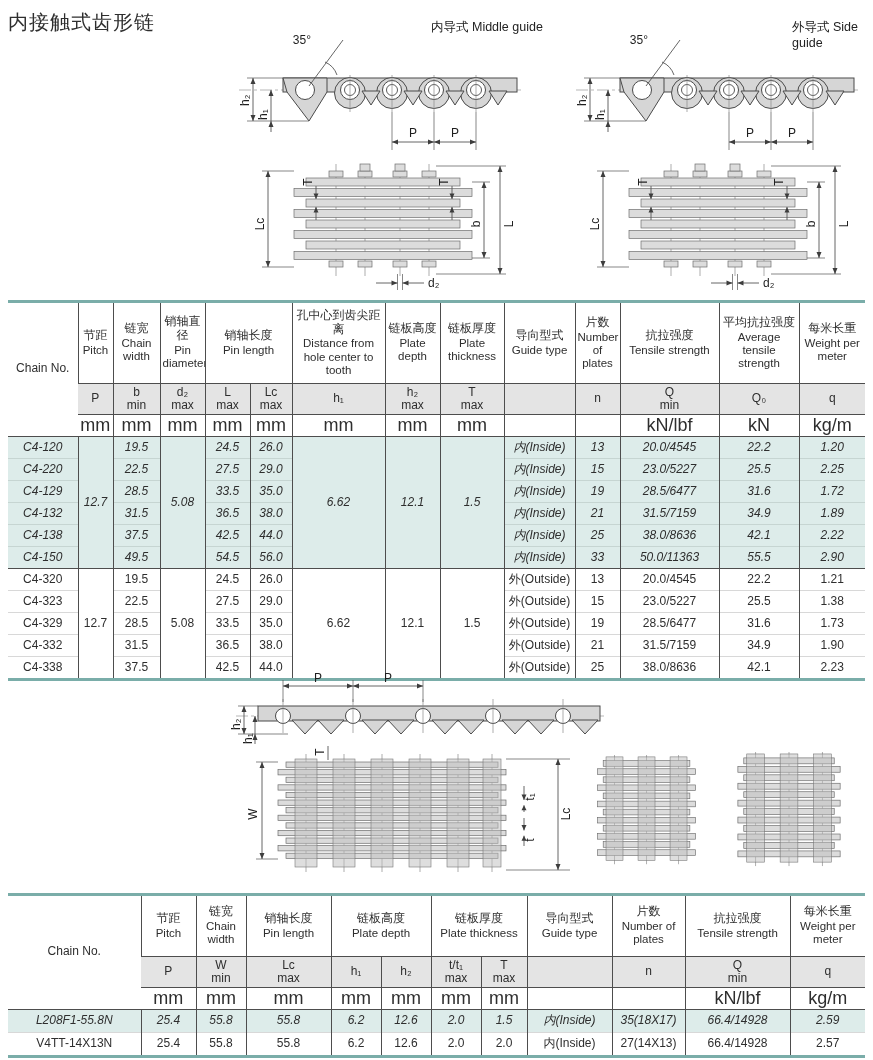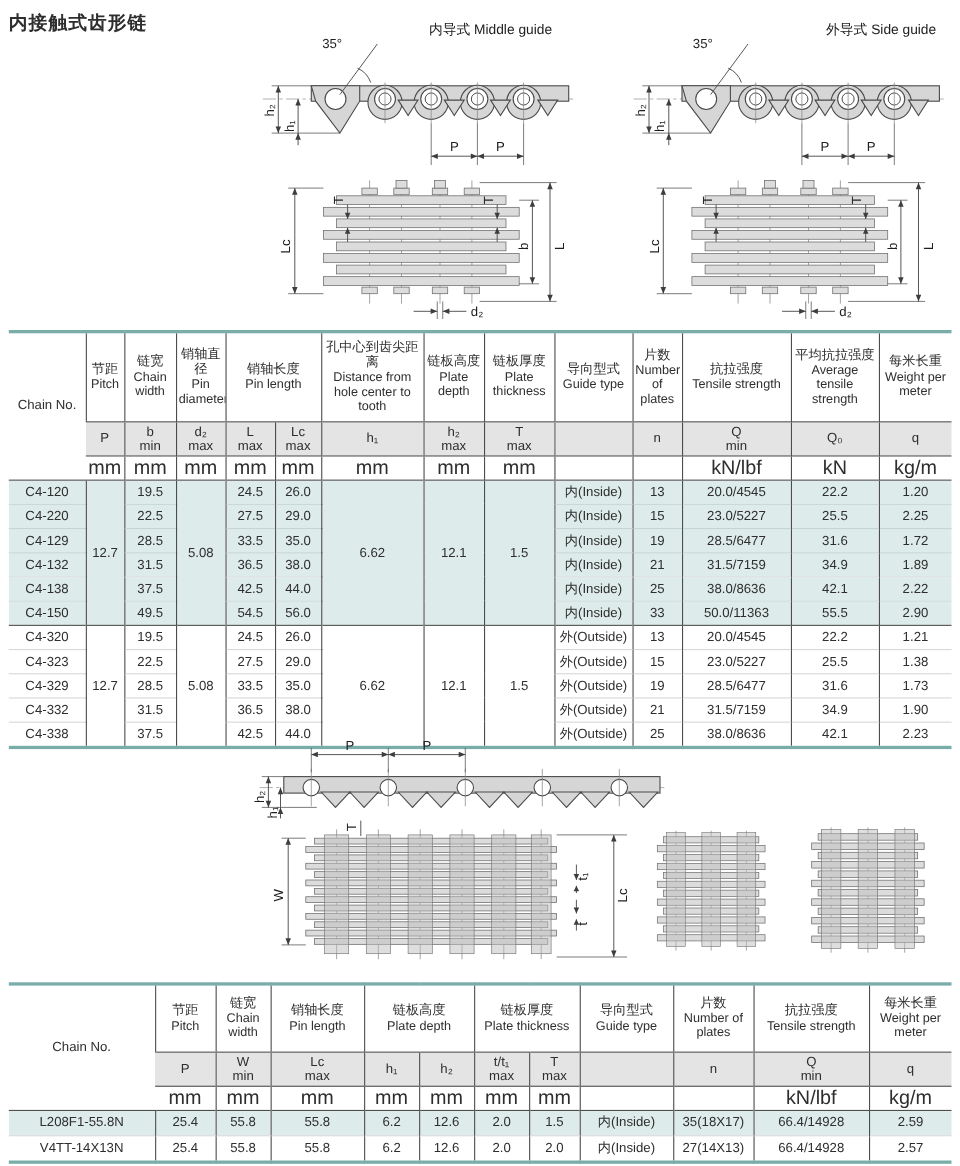--- a/index.html
+++ b/index.html
@@ -1,23 +1,23 @@
 <!DOCTYPE html>
 <html><head>
 <meta charset="utf-8">
 <style>
   html,body{margin:0;padding:0;background:#fff;}
   body{font-family:"Liberation Sans","DejaVu Sans",sans-serif;color:#2e2e2e;}
   #page{position:relative;width:873px;height:1060px;background:#fff;overflow:hidden;}
 
   
   .sec-title{position:absolute;line-height:1.25;}
-  .sec-title .zh{font-size:17px;font-weight:bold;letter-spacing:1px;}
+  .sec-title .zh{font-size:20px;font-weight:normal;letter-spacing:1px;}
   .sec-title .en{font-size:16.5px;font-weight:normal;}
-  .guide-label{position:absolute;font-size:12.5px;color:#222;}
+  .guide-label{position:absolute;font-size:12.5px;color:#222;margin-left:41px;}
 
   
   .drawing{position:absolute;}
   svg text{font-family:"Liberation Sans","DejaVu Sans",sans-serif;}
   .metal{fill:#d6d6d6;stroke:#4a4a4a;stroke-width:1;}
   .metal2{fill:#dcdcdc;stroke:#6e6e6e;stroke-width:.7;}
   .pincol{fill:#bdbdbd;fill-opacity:.5;stroke:#777;stroke-width:.6;}
   .hole{fill:#fff;stroke:#4a4a4a;stroke-width:1;}
   .ring{fill:none;stroke:#4a4a4a;stroke-width:.9;}
   .tick{stroke:#8a8a8a;stroke-width:.7;}
@@ -37,21 +37,21 @@
   table.spec th+th,table.spec td+td{border-left:1px solid #4d4d4d;}
   tr.h-main th{height:80px;background:#fff;}
   #dp-table tr.h-main th{height:60px;}
   tr.h-main .zh{display:block;font-size:12px;margin-bottom:1px;}
   tr.h-main .en{display:block;font-size:11.5px;}
   tr.h-sym th{height:30px;background:#e4e4e4;border-top:1px solid #4d4d4d;}
   tr.h-sym .s1,tr.h-sym .s2{display:block;line-height:1.1;font-size:12px;}
   tr.h-unit th{height:18px;border-top:1px solid #4d4d4d;font-size:18px;}
   #dp-table tr.h-unit th{height:20px;}
   table.spec tbody td{border-top:1px solid #d8d8d8;}
-  table.spec tbody tr.tint{background:#ddecea;}
+  table.spec tbody tr.tint{background:#ddecea;font-style:italic;}
   table.spec tbody tr.tint td{border-top:1px solid #c6d5d2;}
   table.spec tbody tr:first-child td{border-top:1px solid #4d4d4d;}
   table.spec tbody tr.group-start td{border-top:1px solid #4d4d4d;}
   td.guide{font-size:11.5px;}
   #dp-table td{height:22px;}
 </style>
 </head>
 <body>
 
 <div id="page">

